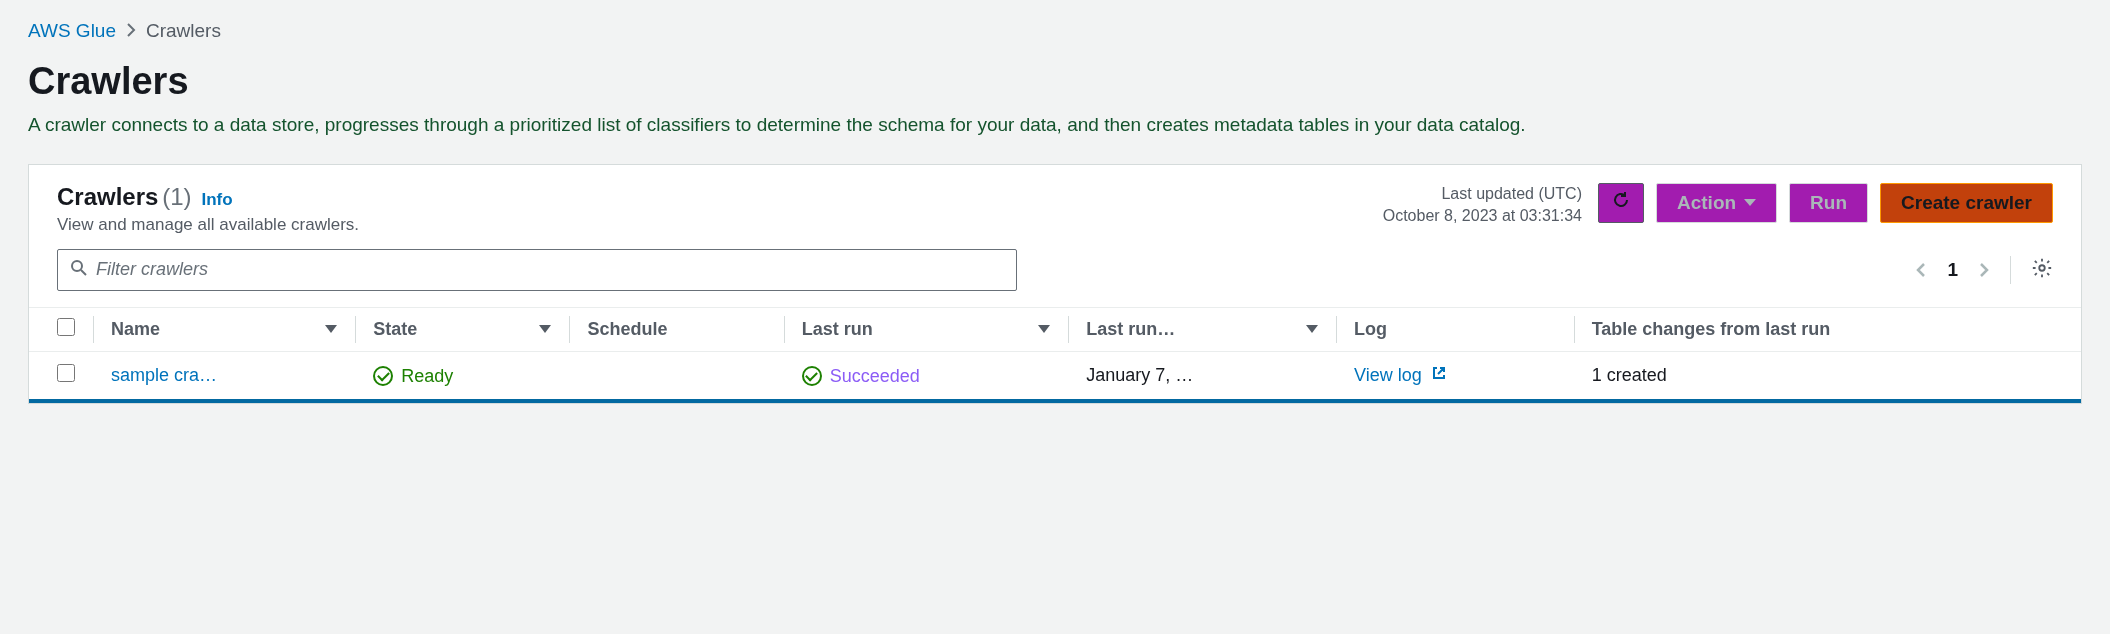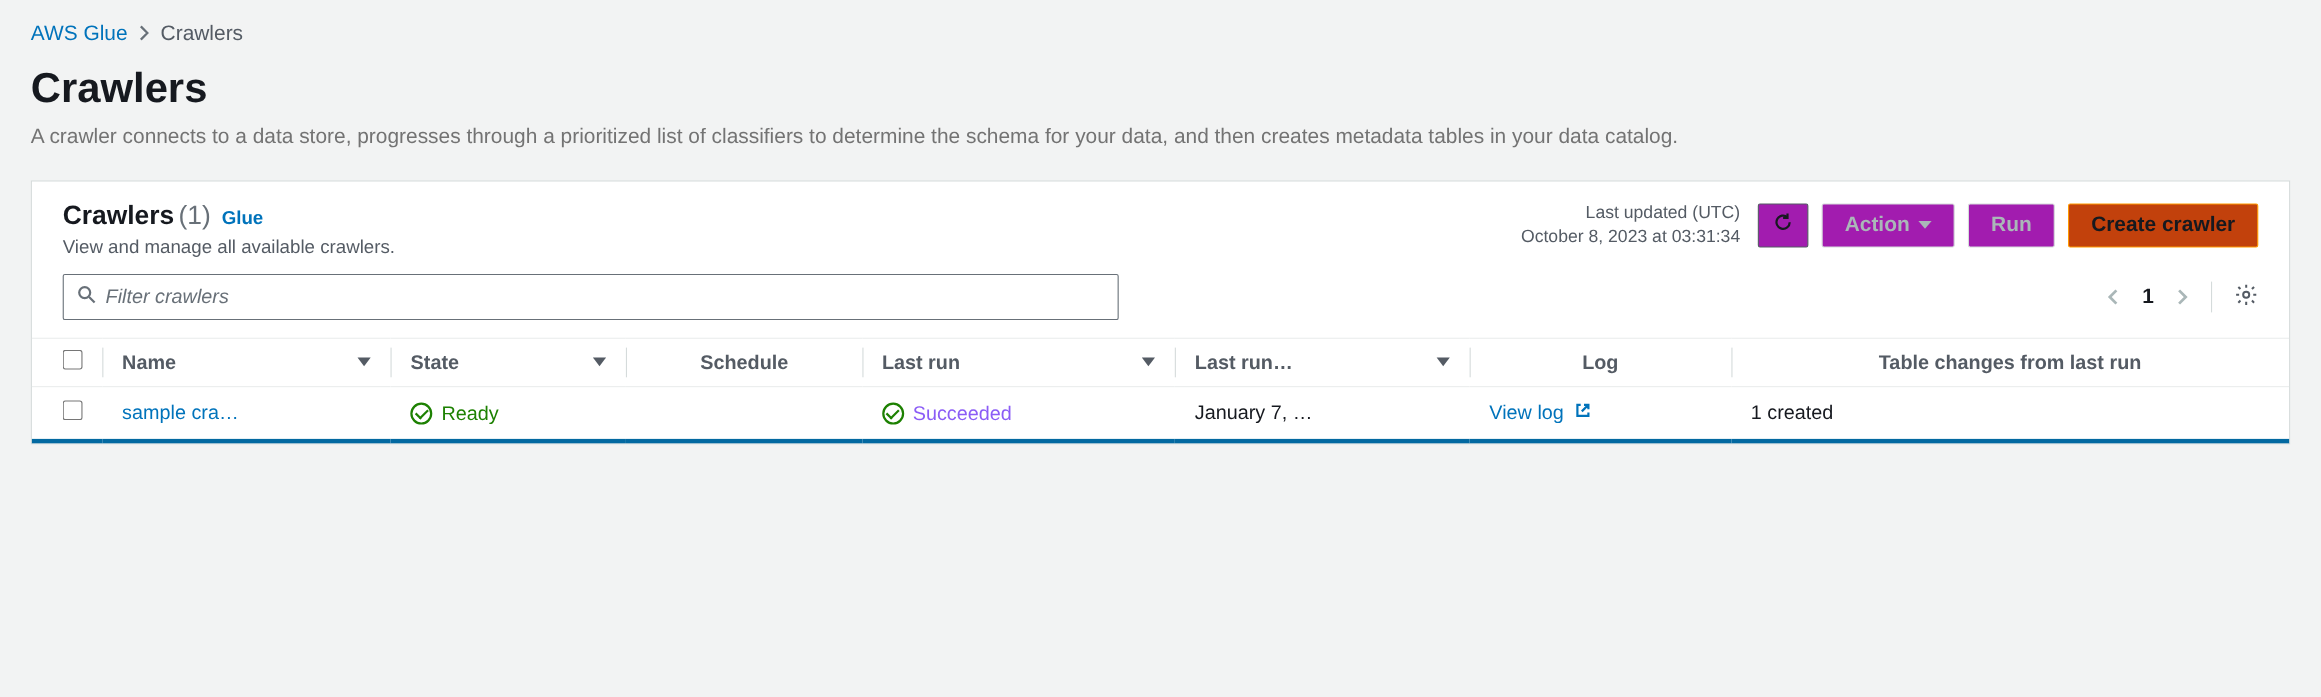--- a/index.html
+++ b/index.html
@@ -30,21 +30,21 @@
       color: #545b64;
     }
     .page-title {
       font-size: 38px;
       font-weight: 700;
       color: #16191f;
       margin-bottom: 8px;
     }
     .page-desc {
       font-size: 19px;
-      color: #737373;
+      color: #14532d;
       line-height: 1.5;
       margin-bottom: 24px;
     }
     .panel {
       background: #fff;
       border: 1px solid #d5dbdb;
       padding: 0;
     }
     .panel-header {
       padding: 18px 28px 14px 28px;
@@ -72,21 +72,21 @@
       font-weight: 700;
       margin-left: 6px;
     }
     .panel-header-sub {
       font-size: 17px;
       color: #545b64;
       margin-top: 4px;
     }
     .panel-header-right {
       display: flex;
-      align-items: center;
+      align-items: flex-start;
       gap: 12px;
       margin-left: 42px;
     }
     .updated-block {
       text-align: right;
       font-size: 16px;
       color: #545b64;
       line-height: 1.4;
       margin-right: 4px;
     }
@@ -178,21 +178,21 @@
       border-left: 1px solid #d5dbdb;
       height: 28px;
       display: flex;
       align-items: center;
     }
     table {
       width: 100%;
       border-collapse: collapse;
     }
     thead th {
-      text-align: center;
+      text-align: left;
       font-size: 18px;
       font-weight: 700;
       color: #545b64;
       padding: 10px 18px;
       border-top: 1px solid #eaeded;
       border-bottom: 1px solid #eaeded;
       position: relative;
     }
     thead th:not(:first-child)::before {
       content: "";
@@ -293,21 +293,21 @@
 
 <h1 class="page-title">Crawlers</h1>
 <p class="page-desc">A crawler connects to a data store, progresses through a prioritized list of classifiers to determine the schema for your data, and then creates metadata tables in your data catalog.</p>
 
 <div class="panel">
 
   <div class="panel-header">
     <div class="panel-header-left">
       <span class="panel-header-title">Crawlers</span>
       <span class="panel-header-title panel-header-count">(1)</span>
-      <span class="panel-header-info">Glue</span>
+      <span class="panel-header-info">Info</span>
       <div class="panel-header-sub">View and manage all available crawlers.</div>
     </div>
     <div class="panel-header-right">
       <div class="updated-block">
         <div>Last updated (UTC)</div>
         <div>October 8, 2023 at 03:31:34</div>
       </div>
       <button class="btn icon-only">
         <span>
           <svg width="20" height="20" viewBox="0 0 20 20">

